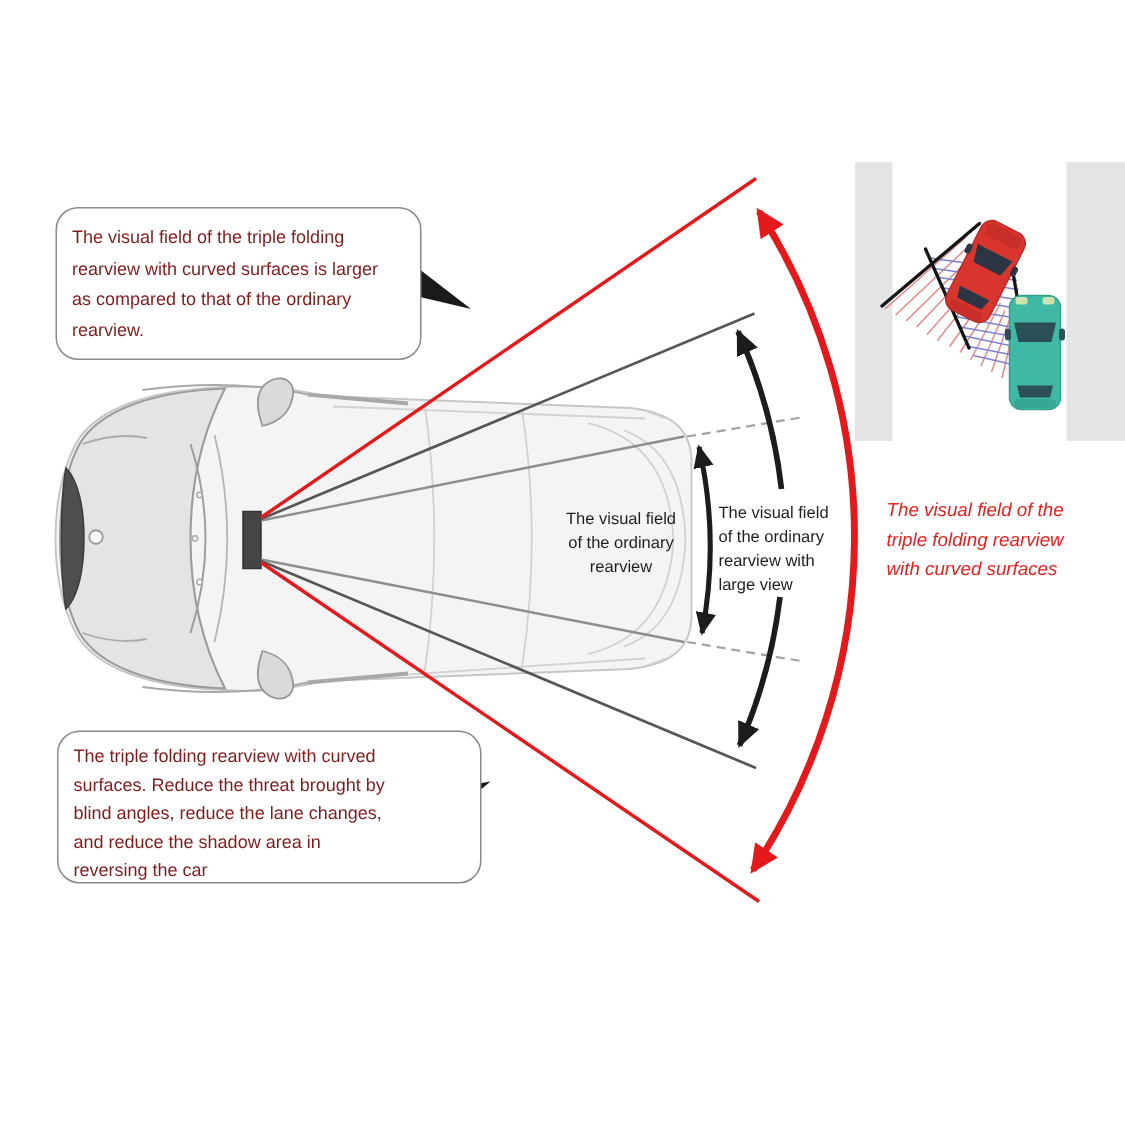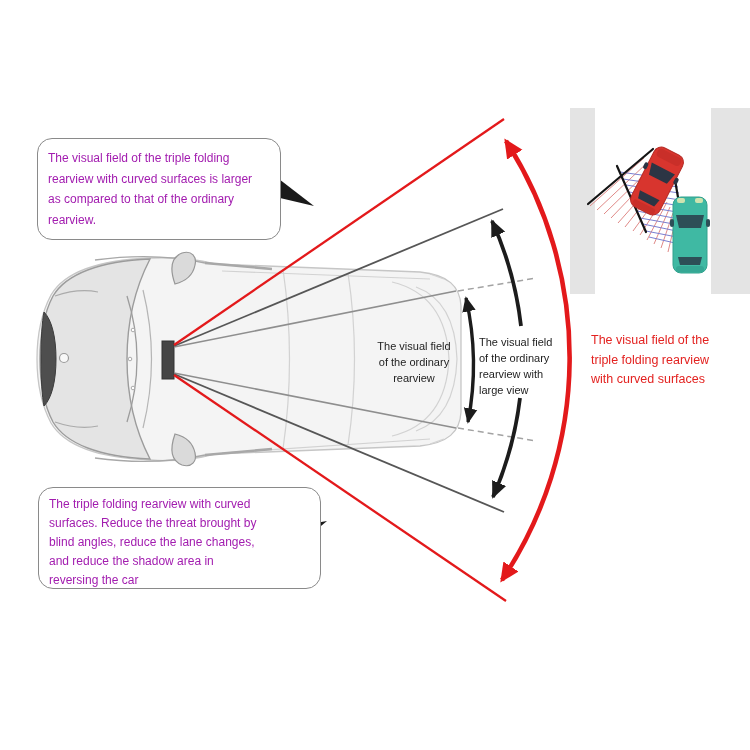--- a/index.html
+++ b/index.html
@@ -4,28 +4,28 @@
 <style>
   html,body{margin:0;padding:0;background:#fff;}
   #stage{
     position:relative;width:750px;height:750px;background:#ffffff;overflow:hidden;
     font-family:"Liberation Sans","DejaVu Sans",sans-serif;
   }
   #gfx{position:absolute;left:0;top:0;width:750px;height:750px;}
   .callout{
     position:absolute;box-sizing:border-box;background:#ffffff;
     border:1.6px solid #8a8a8a;border-radius:15px;
-    color:#a21caf;white-space:pre;overflow:hidden;
+    color:#7f1d1d;white-space:pre;overflow:hidden;
   }
   .callout.top{left:37px;top:138px;width:244px;height:102px;padding:9px 10px;font-size:12px;line-height:20.5px;}
   .callout.bottom{left:38px;top:487px;width:283px;height:102px;padding:7px 10px;font-size:12px;line-height:19px;}
   .fieldlabel{position:absolute;color:#1d1d1d;white-space:pre;}
   .fieldlabel.ordinary{left:364px;top:338px;width:100px;text-align:center;font-size:11px;line-height:16px;}
   .fieldlabel.large{left:479px;top:334px;width:95px;text-align:left;font-size:11px;line-height:16px;}
-  .fieldlabel.red{left:591px;top:331px;width:145px;text-align:left;font-size:12.5px;line-height:19.5px;color:#e32220;}
+  .fieldlabel.red{left:591px;top:331px;width:145px;text-align:left;font-size:12.5px;line-height:19.5px;color:#e32220;font-style:italic;}
 </style>
 </head>
 <body>
 
 <div id="stage">
 
   <svg id="gfx" viewBox="0 0 750 750">
     <defs>
       <marker id="mB" viewBox="0 0 10 10" refX="8" refY="5" markerWidth="5" markerHeight="5" orient="auto-start-reverse">
         <path d="M0,1 L9,5 L0,9 Z" fill="#1c1c1c"></path>

